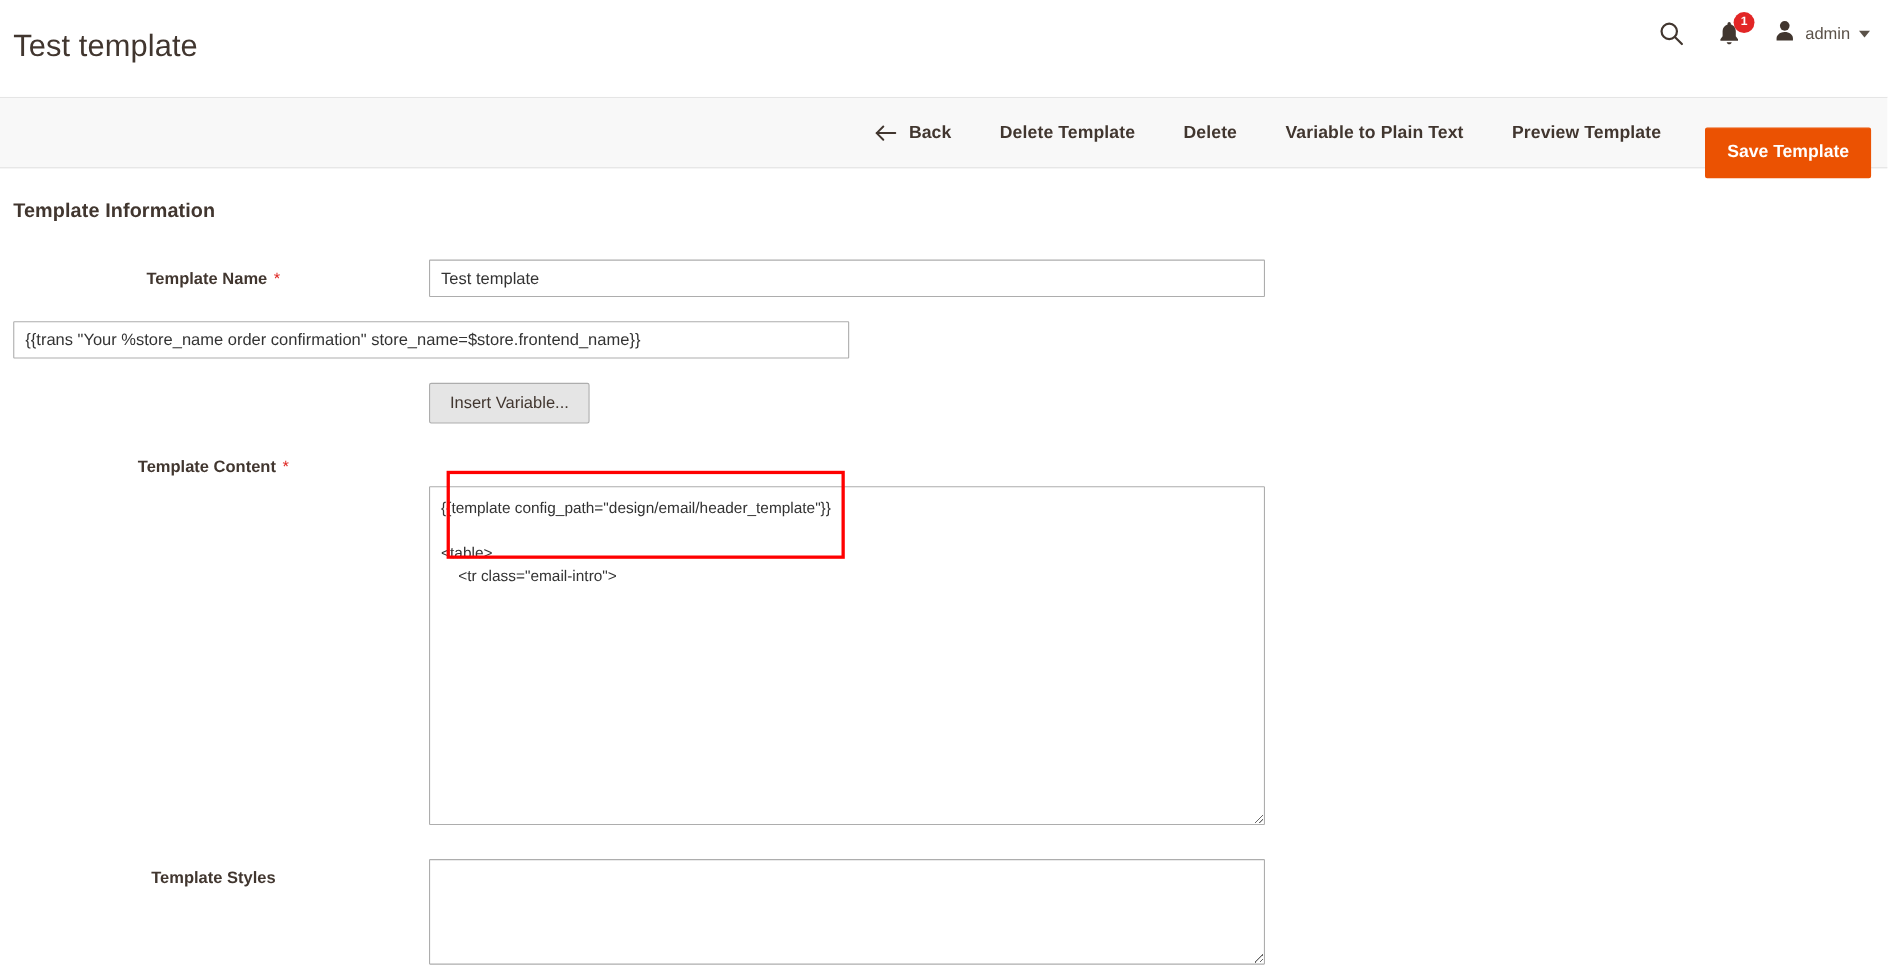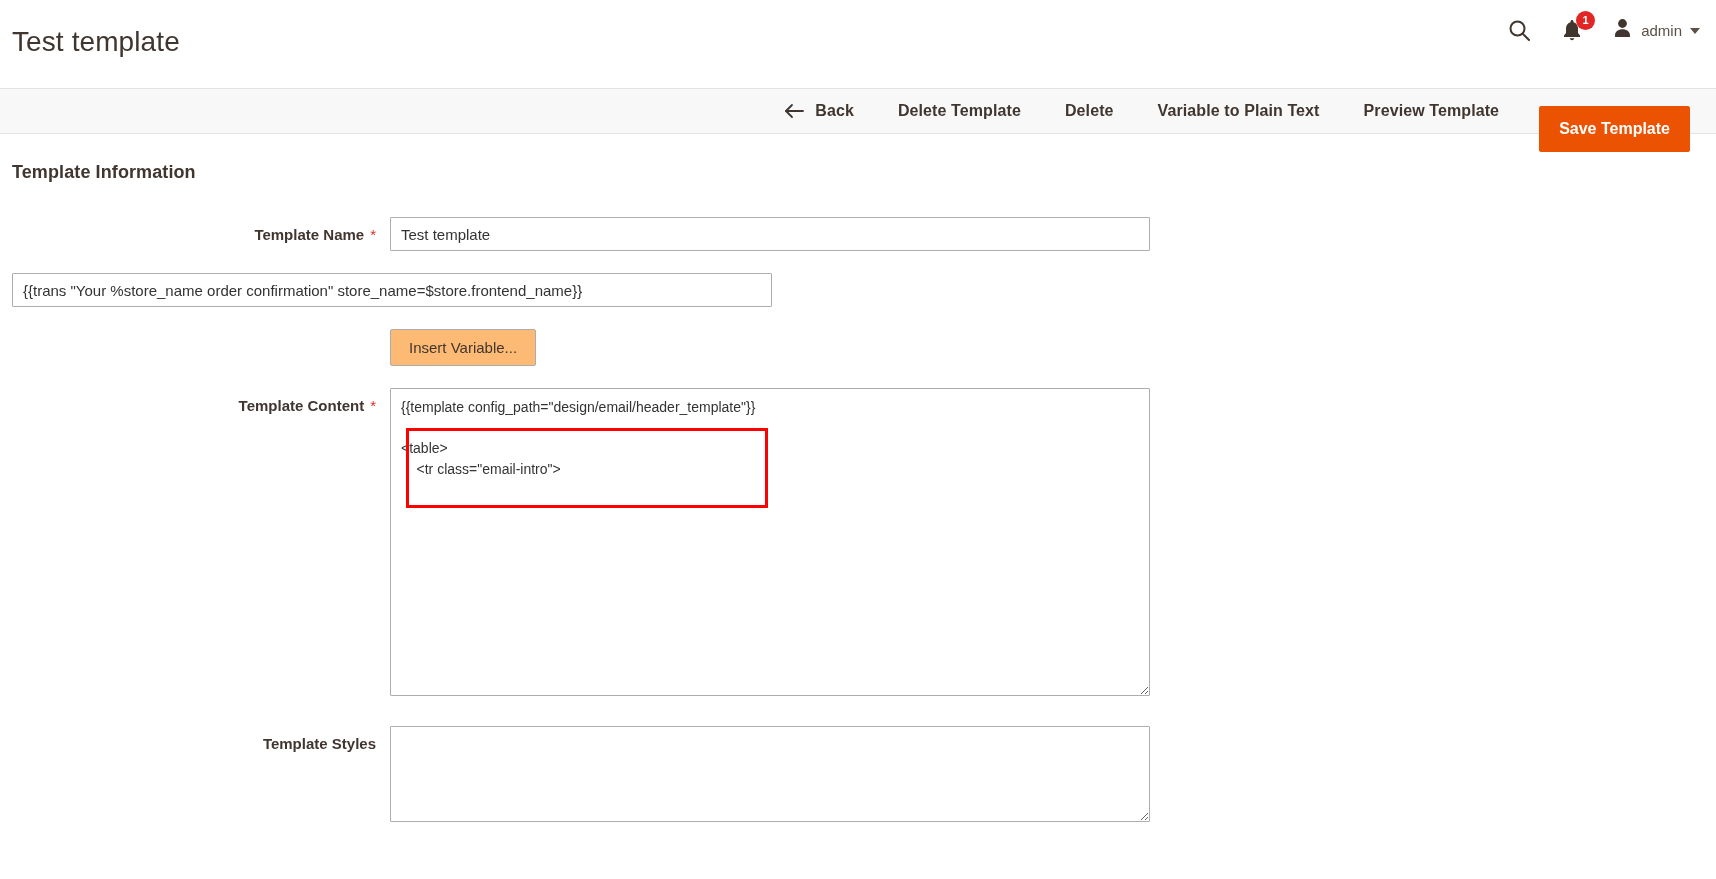--- a/index.html
+++ b/index.html
@@ -79,28 +79,28 @@
   .caret-down {
     width: 0; height: 0;
     border-left: 5px solid transparent;
     border-right: 5px solid transparent;
     border-top: 6px solid #5a5148;
     margin-top: 2px;
   }
 
   
   .page-actions {
-    height: 46px;
+    height: 65px;
     background: #f8f8f8;
     border-top: 1px solid #e3e3e3;
     border-bottom: 1px solid #e3e3e3;
     display: flex;
     align-items: center;
     justify-content: flex-end;
-    padding-right: 26px;
+    padding-right: 15px;
     gap: 0;
   }
   .action-btn {
     background: none;
     border: none;
     font-family: inherit;
     font-size: 16px;
     font-weight: bold;
     color: #41362f;
     padding: 9px 22px;
@@ -146,21 +146,21 @@
   .form-area {
     margin-top: 34px;
   }
   .field-row {
     display: flex;
     align-items: flex-start;
     margin-bottom: 22px;
   }
   .field-label {
     width: 378px;
-    text-align: right;
+    text-align: center;
     padding-right: 14px;
     padding-top: 9px;
     font-size: 15px;
     font-weight: bold;
     color: #41362f;
     white-space: nowrap;
     flex: 0 0 378px;
   }
   .req-star {
     color: #e02b27;
@@ -177,21 +177,21 @@
     border: 1px solid #adadad;
     border-radius: 1px;
     padding: 0 10px;
     font-family: inherit;
     font-size: 15px;
     color: #333333;
     background: #ffffff;
     outline: none;
   }
   .secondary-btn {
-    background: #fdba74;
+    background: #e5e5e5;
     border: 1px solid #adadad;
     border-radius: 2px;
     font-family: inherit;
     font-size: 15px;
     color: #41362f;
     padding: 9px 18px;
     cursor: pointer;
   }
   .content-textarea {
     width: 760px;
@@ -201,20 +201,21 @@
     padding: 8px 10px;
     font-family: inherit;
     font-size: 14px;
     line-height: 1.48;
     color: #333333;
     background: #ffffff;
     resize: vertical;
     outline: none;
     white-space: pre;
     overflow: auto;
+    margin-top: 35px;
   }
   .styles-textarea {
     width: 760px;
     height: 96px;
     border: 1px solid #adadad;
     border-radius: 1px;
     padding: 8px 10px;
     font-family: inherit;
     font-size: 14px;
     line-height: 1.48;

